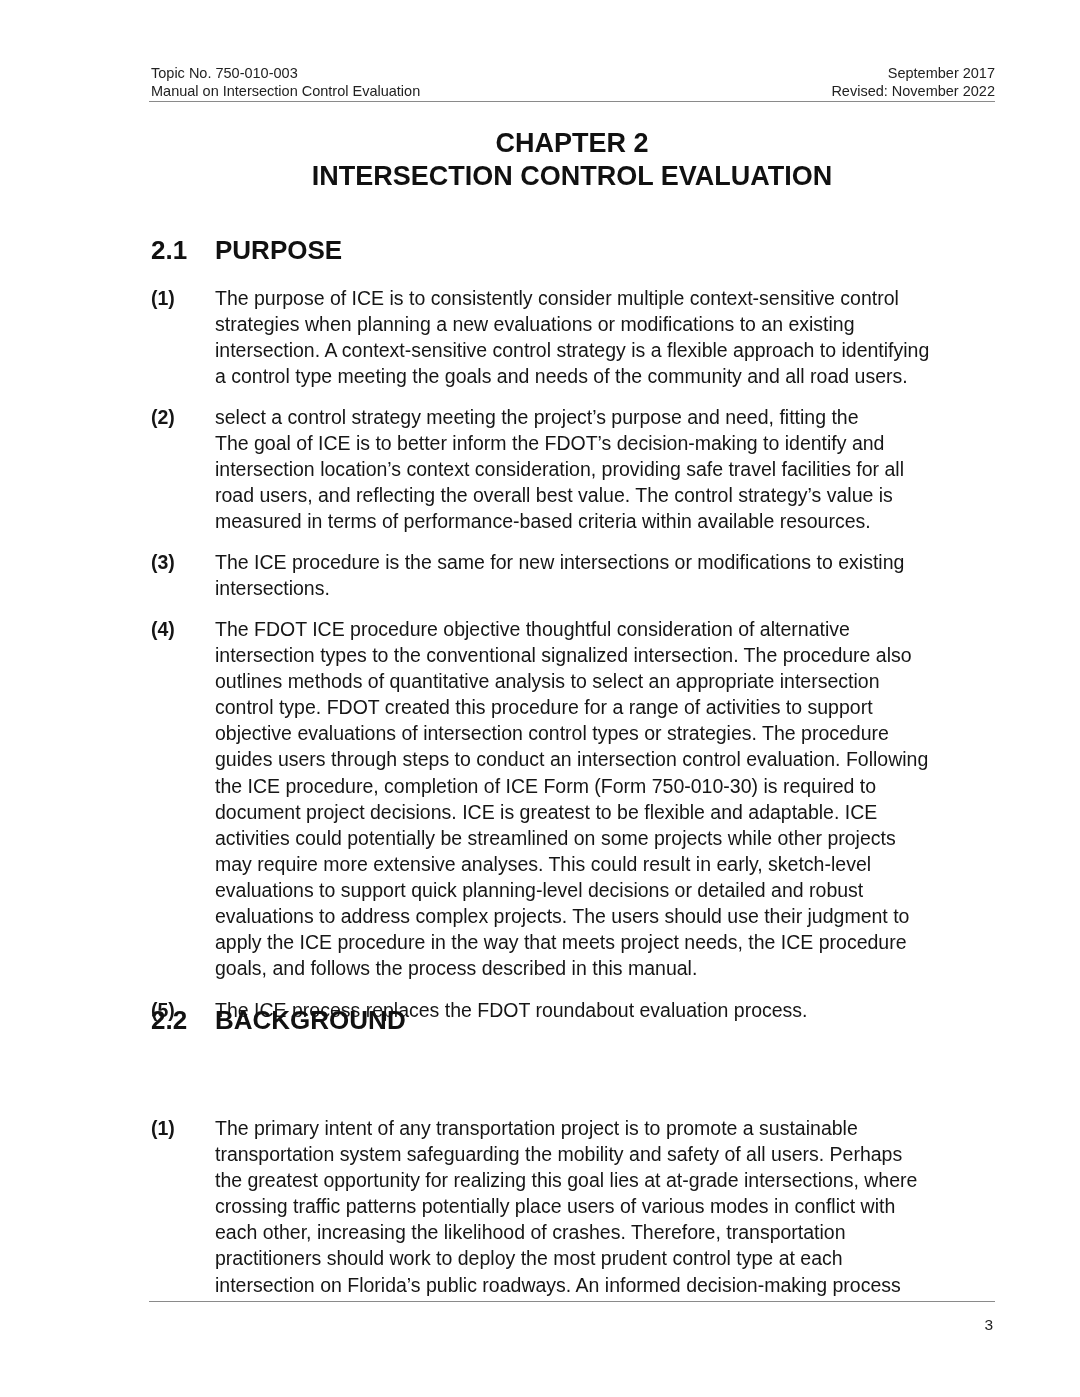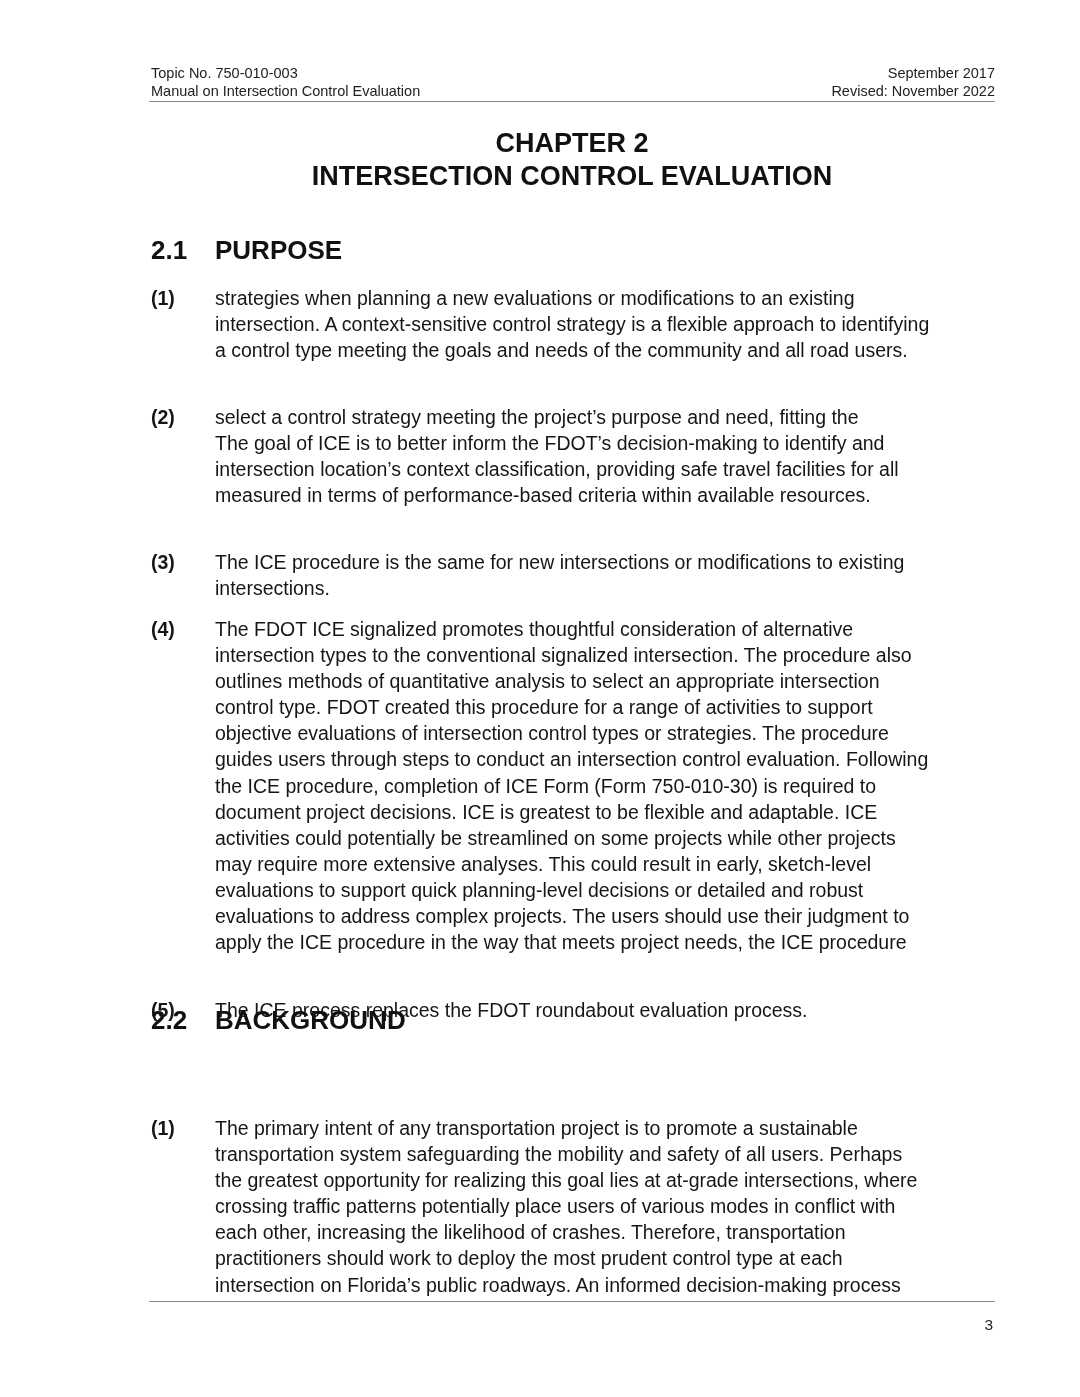--- a/index.html
+++ b/index.html
@@ -134,60 +134,63 @@
     <div>INTERSECTION CONTROL EVALUATION</div>
   </div>
 
   <div class="sec" style="top:236px;">
     <span class="num">2.1</span><span>PURPOSE</span>
   </div>
 
   <div class="para" style="top:285px;">
     <span class="pnum">(1)</span>
     <div class="ptext">
+      <span class="line">The purpose of ICE is to consistently consider multiple context-sensitive control</span>
       <span class="line">strategies when planning a new evaluations or modifications to an existing</span>
       <span class="line">intersection. A context-sensitive control strategy is a flexible approach to identifying</span>
       <span class="line">a control type meeting the goals and needs of the community and all road users.</span>
     </div>
   </div>
 
   <div class="para" style="top:404px;">
     <span class="pnum">(2)</span>
     <div class="ptext">
       <span class="line">select a control strategy meeting the project’s purpose and need, fitting the</span>
       <span class="line">The goal of ICE is to better inform the FDOT’s decision-making to identify and</span>
-      <span class="line">intersection location’s context classification, providing safe travel facilities for all</span>
+      <span class="line">intersection location’s context consideration, providing safe travel facilities for all</span>
+      <span class="line">road users, and reflecting the overall best value. The control strategy’s value is</span>
       <span class="line">measured in terms of performance-based criteria within available resources.</span>
     </div>
   </div>
 
   <div class="para" style="top:549px;">
     <span class="pnum">(3)</span>
     <div class="ptext">
       <span class="line">The ICE procedure is the same for new intersections or modifications to existing</span>
       <span class="line">intersections.</span>
     </div>
   </div>
 
   <div class="para" style="top:616px;">
     <span class="pnum">(4)</span>
     <div class="ptext">
-      <span class="line">The FDOT ICE signalized promotes thoughtful consideration of alternative</span>
+      <span class="line">The FDOT ICE procedure objective thoughtful consideration of alternative</span>
       <span class="line">intersection types to the conventional signalized intersection. The procedure also</span>
       <span class="line">outlines methods of quantitative analysis to select an appropriate intersection</span>
       <span class="line">control type. FDOT created this procedure for a range of activities to support</span>
       <span class="line">objective evaluations of intersection control types or strategies. The procedure</span>
       <span class="line">guides users through steps to conduct an intersection control evaluation. Following</span>
       <span class="line">the ICE procedure, completion of ICE Form (Form 750-010-30) is required to</span>
       <span class="line">document project decisions. ICE is greatest to be flexible and adaptable. ICE</span>
       <span class="line">activities could potentially be streamlined on some projects while other projects</span>
       <span class="line">may require more extensive analyses. This could result in early, sketch-level</span>
       <span class="line">evaluations to support quick planning-level decisions or detailed and robust</span>
       <span class="line">evaluations to address complex projects. The users should use their judgment to</span>
       <span class="line">apply the ICE procedure in the way that meets project needs, the ICE procedure</span>
+      <span class="line">goals, and follows the process described in this manual.</span>
     </div>
   </div>
 
   <div class="para" style="top:997px;">
     <span class="pnum">(5)</span>
     <div class="ptext">
       <span class="line">The ICE process replaces the FDOT roundabout evaluation process.</span>
     </div>
   </div>
 

